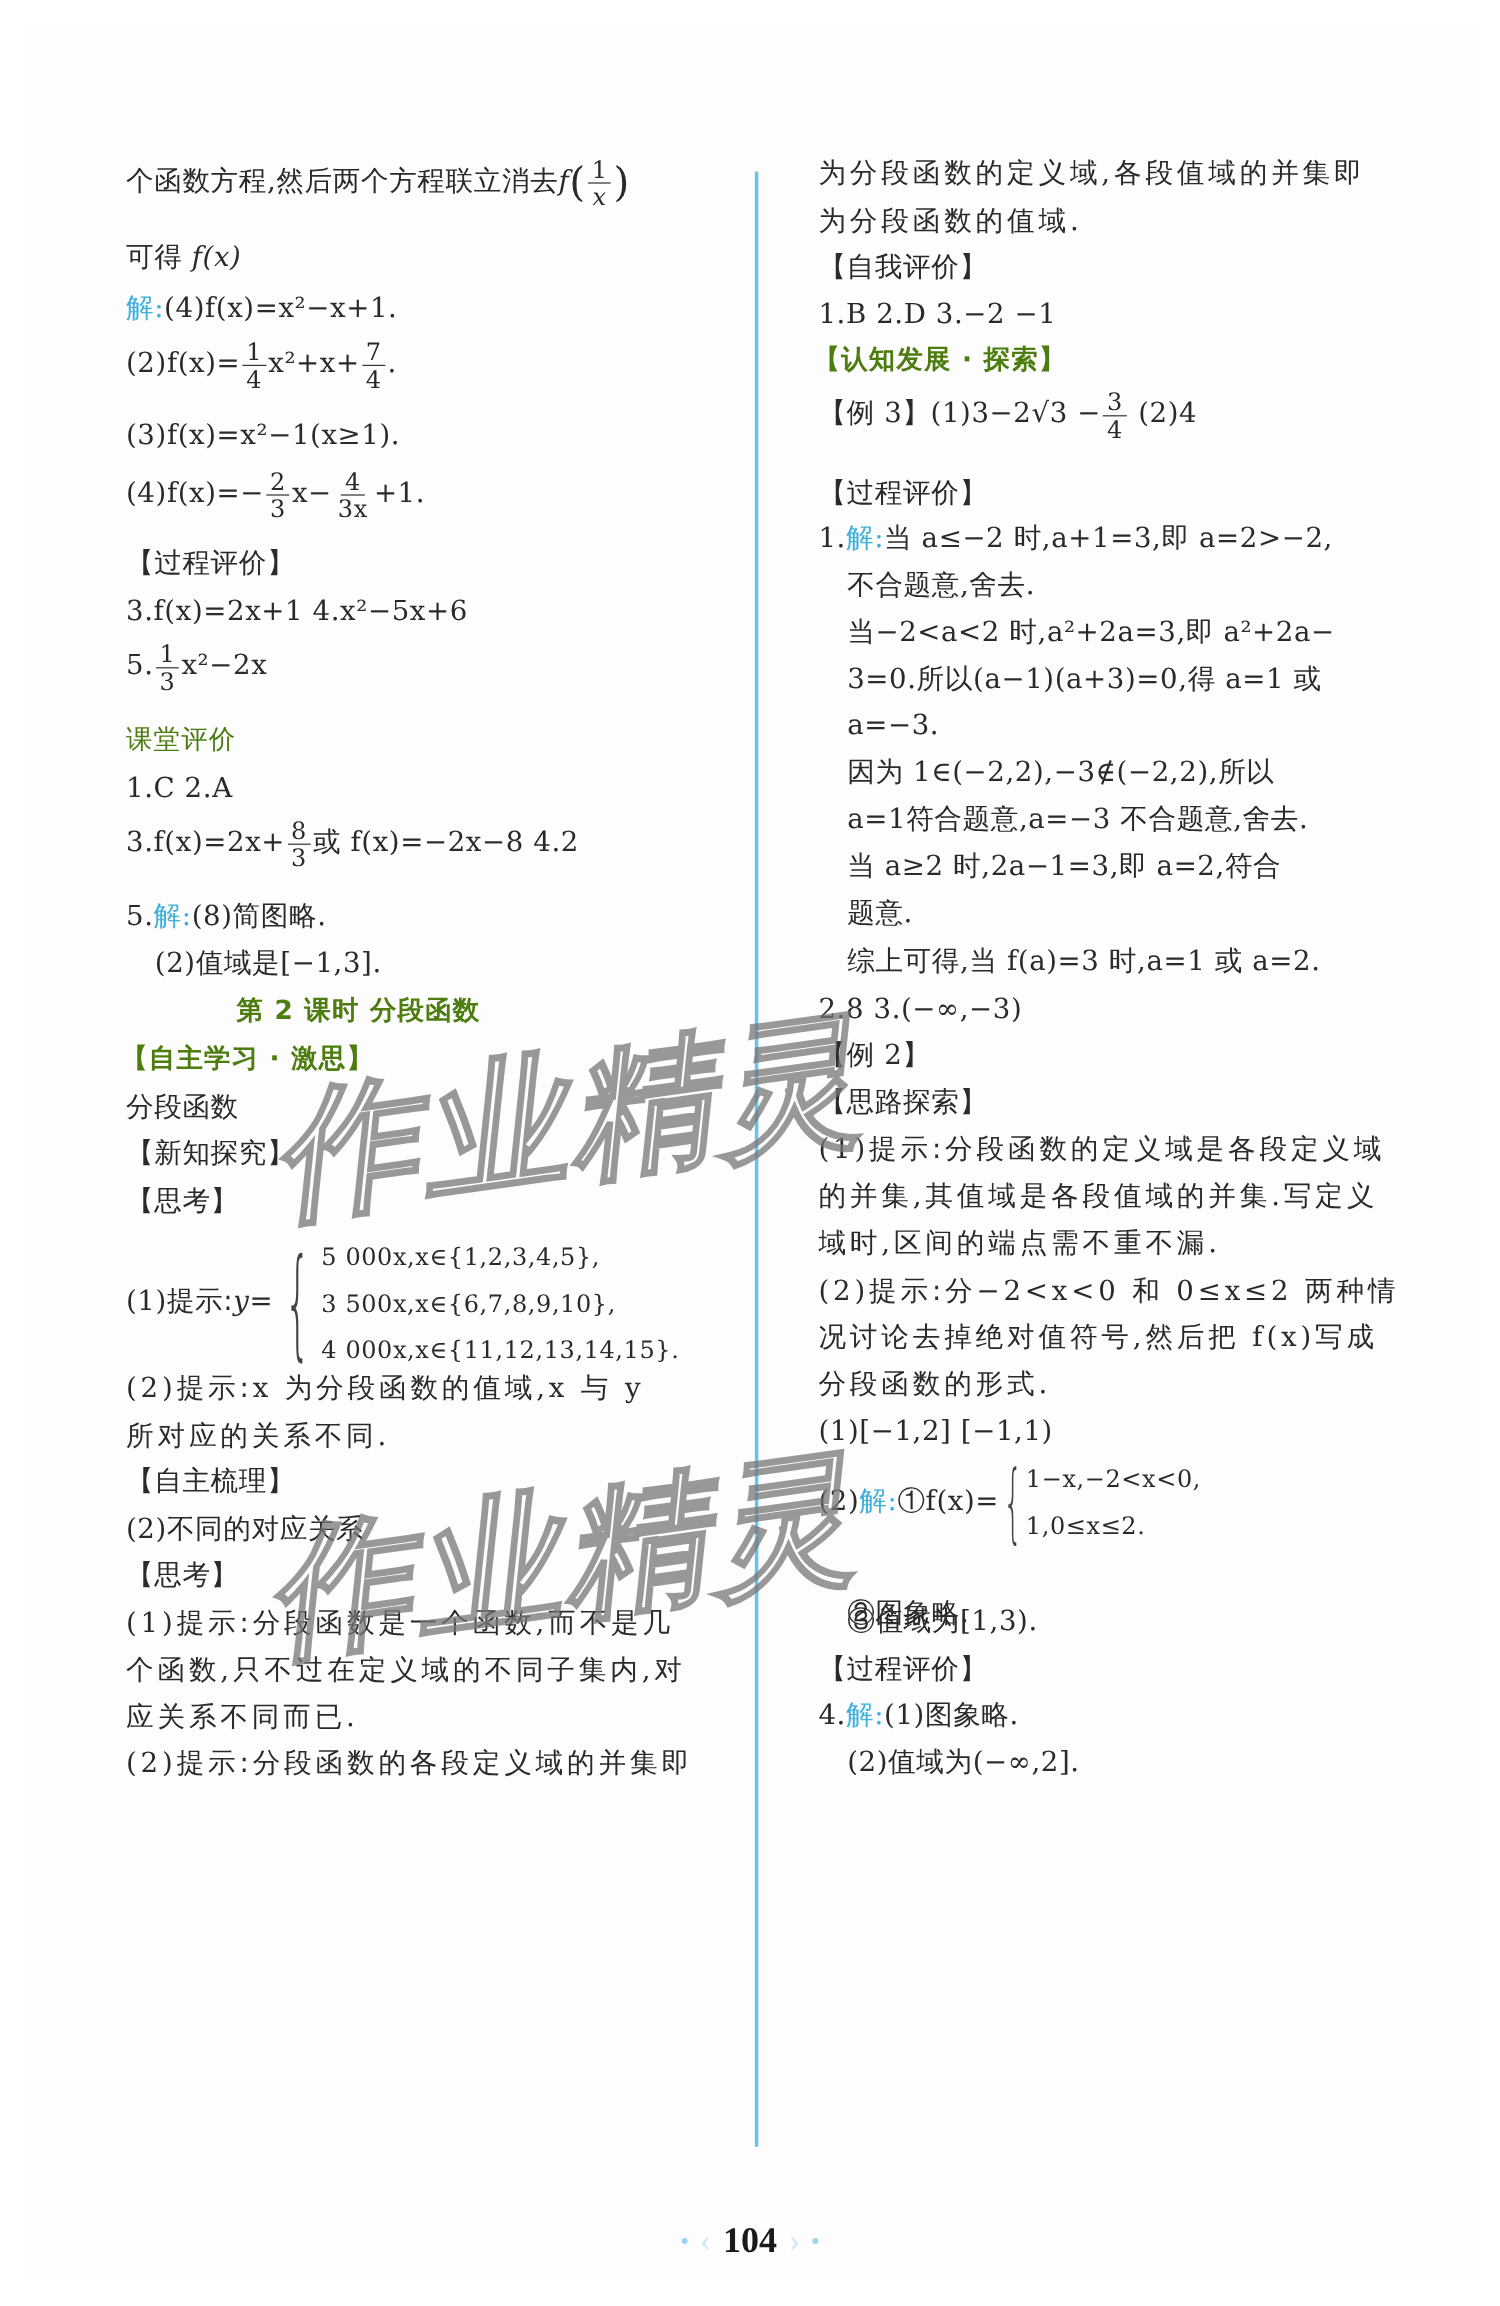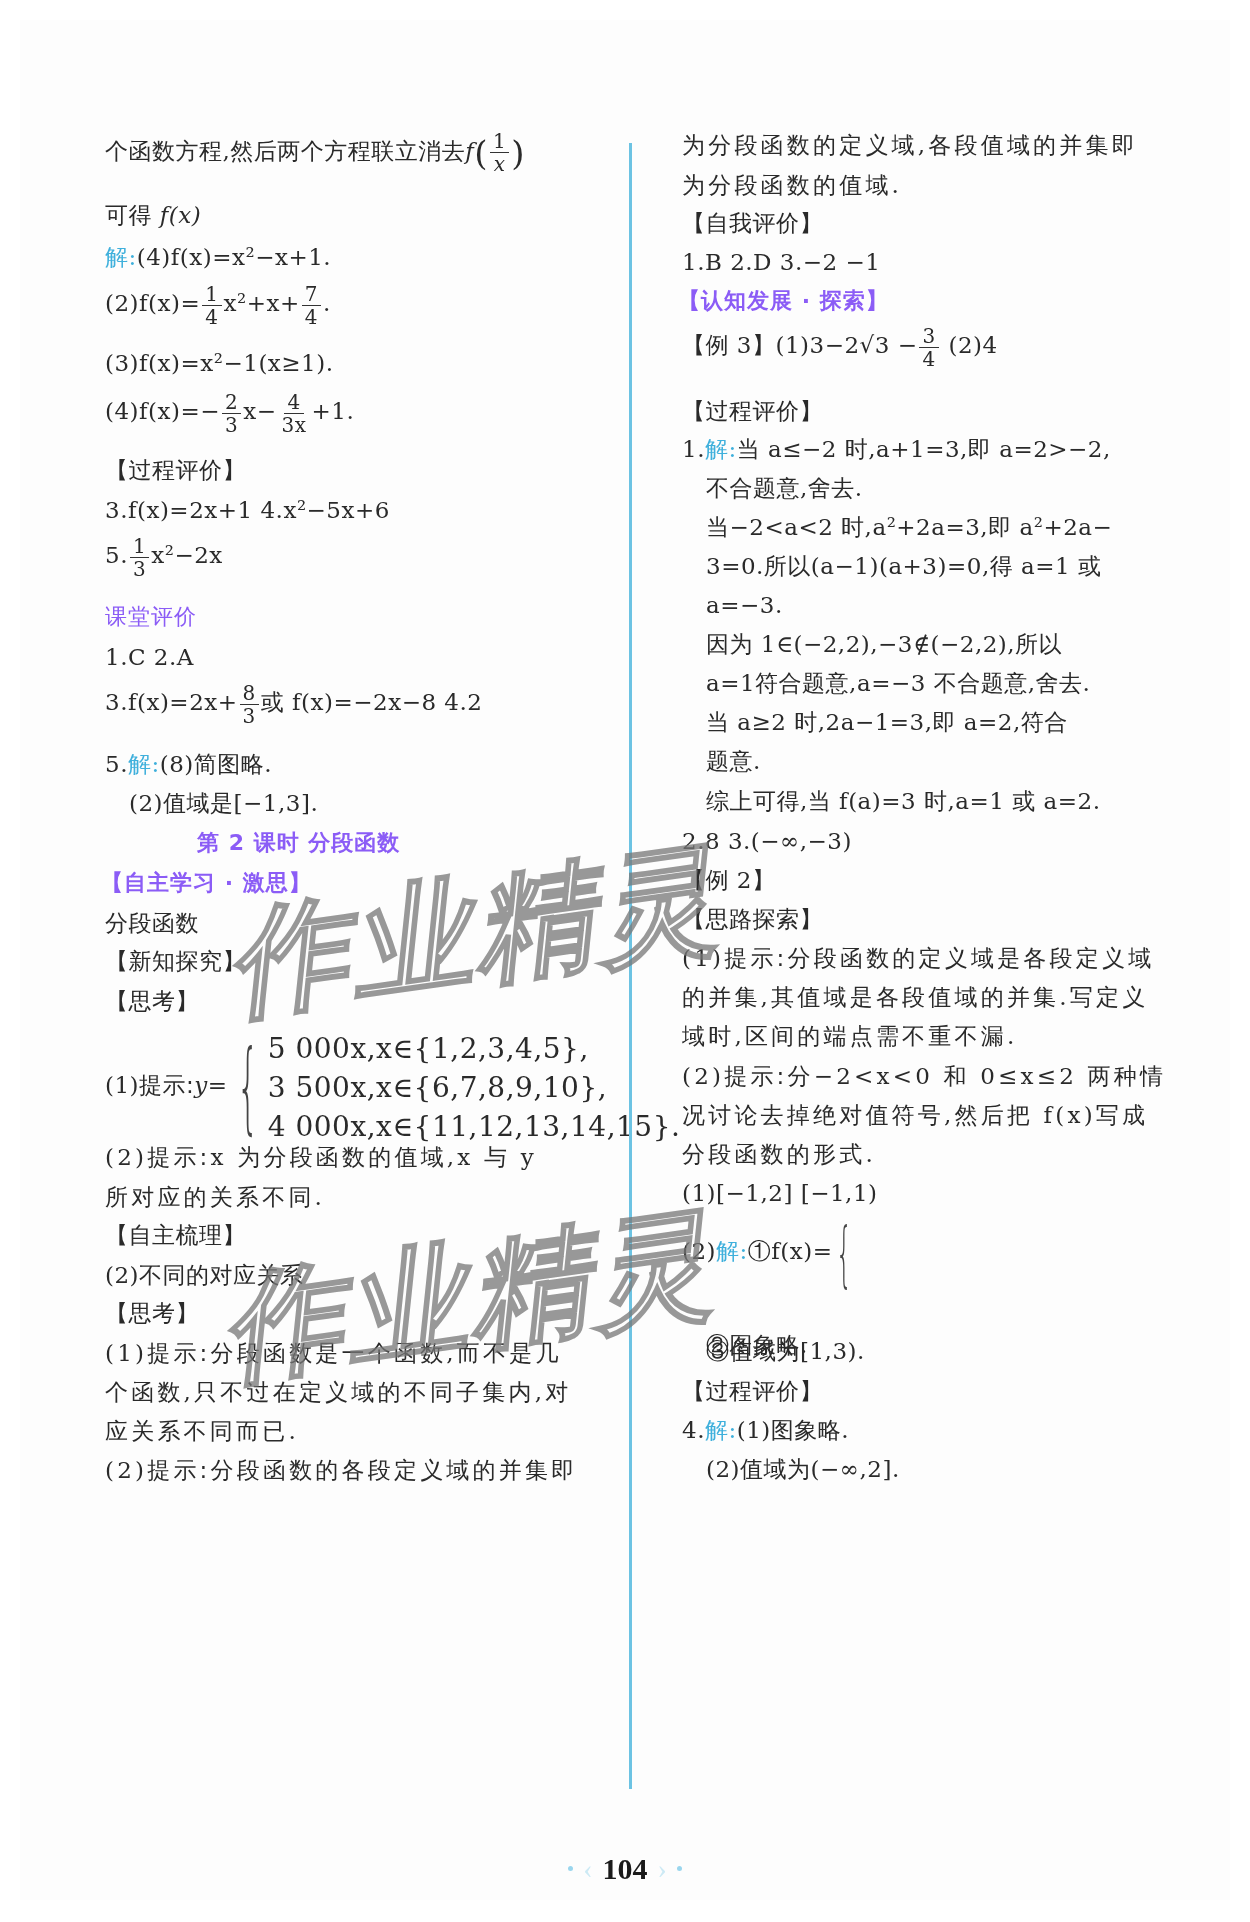--- a/index.html
+++ b/index.html
@@ -14,29 +14,29 @@
   .col { position: absolute; top: 0; }
   .col.left { left: 85px; width: 520px; }
   .col.right { left: 662px; width: 520px; }
   .ln {
     position: absolute; left: 0; white-space: nowrap; font-size: 23px; line-height: 30px;
     letter-spacing: 0.5px;
   }
   .ln.sp { letter-spacing: 3.2px; }
   .ln.ind { left: 24px; }
   .cyan { color: #3fb0dc; }
-  .head-c { color: #8b5cf6; font-family: "DejaVu Sans", "Liberation Sans", sans-serif; font-weight: bold; font-size: 22px; letter-spacing: 1px; }
+  .head-c { color: #4d7c0f; font-family: "DejaVu Sans", "Liberation Sans", sans-serif; font-weight: bold; font-size: 22px; letter-spacing: 1px; }
   .bold { font-weight: normal; font-family: "DejaVu Sans", "Liberation Sans", sans-serif; }
   i.m { font-style: italic; font-family: "DejaVu Serif", "Liberation Serif", serif; }
   .frac { display: inline-flex; flex-direction: column; align-items: center; vertical-align: middle; font-size: 20px; line-height: 22px; margin: 0 2px; }
   .frac .num { border-bottom: 1.5px solid #333; padding: 0 3px; }
   .frac .den { padding: 0 3px; }
   .brace-wrap { display: inline-flex; align-items: center; vertical-align: middle; }
   .brace { font-size: 100px; line-height: 100px; font-weight: 100; transform: scaleX(0.35); display: inline-block; color: #444; margin: 0 -12px; font-family: "DejaVu Sans", sans-serif; }
-  .cases { display: inline-flex; flex-direction: column; font-size: 28px; line-height: 39px; }
+  .cases { display: inline-flex; flex-direction: column; font-size: 20px; line-height: 39px; }
   .divider { position: absolute; left: 609px; top: 123px; width: 3px; height: 1646px; background: #6cc3e3; }
   .pagenum {
     position: absolute; left: 0; top: 1824px; width: 1210px; text-align: center;
     font-family: "Liberation Serif", "DejaVu Serif", serif; font-weight: bold; font-size: 30px; color: #1a1a1a;
   }
   .pn-deco { display: inline-flex; align-items: center; gap: 10px; }
   .pn-dot { width: 5px; height: 5px; border-radius: 50%; background: #9ad6ee; display: inline-block; }
   .pn-chev { color: #cdeaf5; font-size: 28px; font-weight: normal; }
   .wm {
     position: absolute; font-family: "DejaVu Sans", sans-serif; font-weight: bold; font-size: 120px;
@@ -172,20 +172,24 @@
     <div class="ln sp" style="top:1001px">域时,区间的端点需不重不漏.</div>
     <div class="ln sp" style="top:1041px">
       <span>(2)</span><span class="bold">提示:</span><span>分−2&lt;x&lt;0 和 0≤x≤2 两种情</span>
     </div>
     <div class="ln sp" style="top:1080px">况讨论去掉绝对值符号,然后把 f(x)写成</div>
     <div class="ln sp" style="top:1119px">分段函数的形式.</div>
     <div class="ln" style="top:1158px">(1)[−1,2]  [−1,1)</div>
     <div class="ln" style="top:1186px;line-height:90px">
       <span>(2)</span><span class="cyan">解:</span><span>①f(x)=</span><span class="brace-wrap">
           <span class="brace" style="font-size:72px;line-height:72px">{</span>
+          <span class="cases">
+            <span>1−x,−2&lt;x&lt;0,</span>
+            <span>1,0≤x≤2.</span>
+          </span>
         </span>
     </div>
     <div class="ln ind" style="top:1310px">②图象略.</div>
     <div class="ln ind" style="top:1316px">③值域为[1,3).</div>
     <div class="ln" style="top:1356px">【过程评价】</div>
     <div class="ln" style="top:1395px">
       <span>4.</span><span class="cyan">解:</span><span>(1)图象略.</span>
     </div>
     <div class="ln ind" style="top:1434px">(2)值域为(−∞,2].</div>
   </div>

